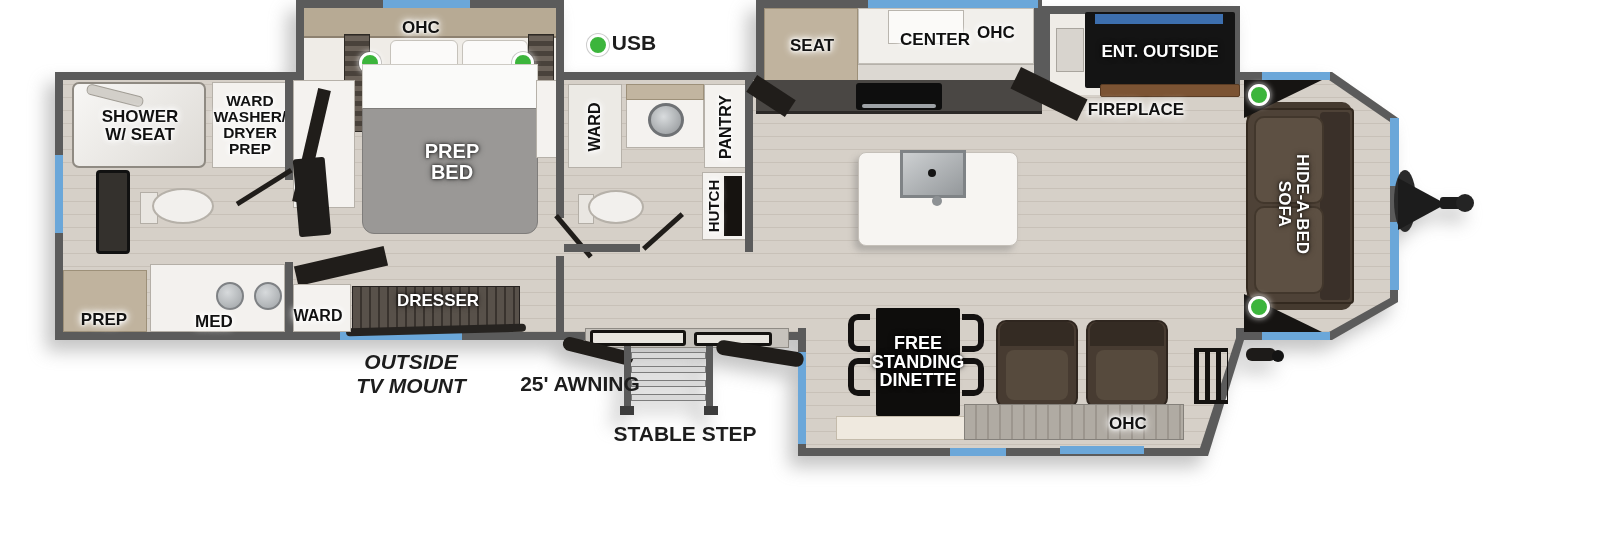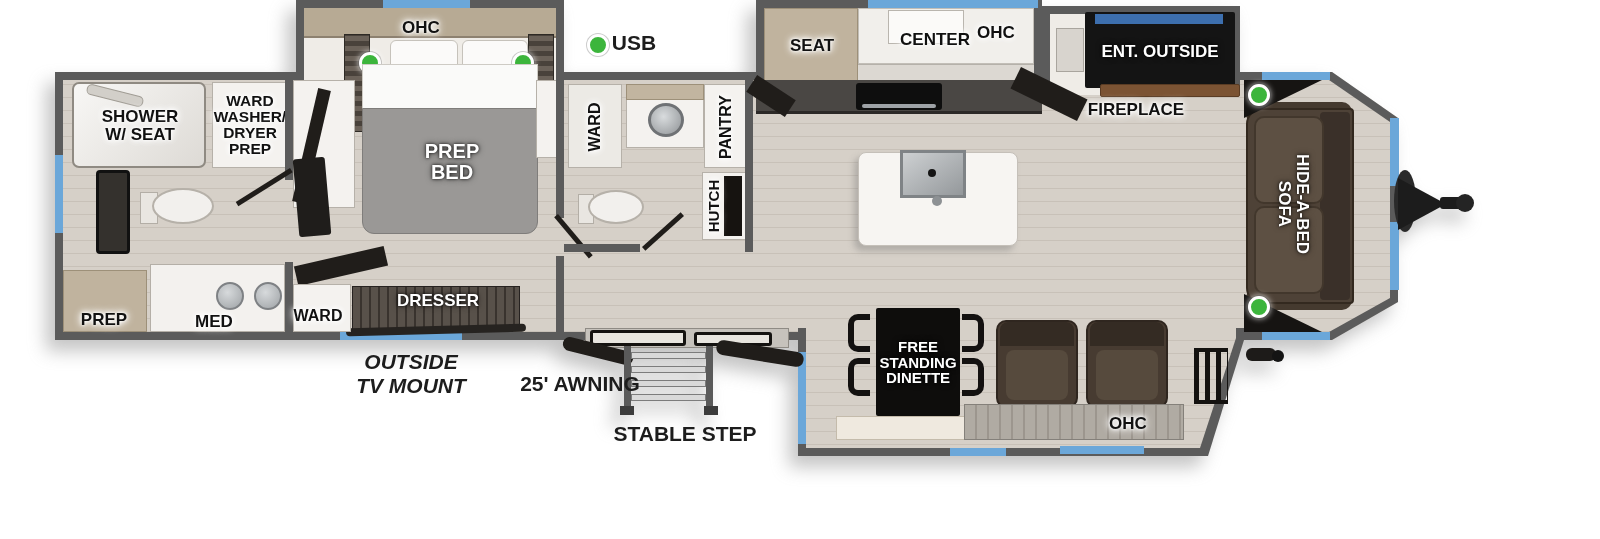--- a/index.html
+++ b/index.html
@@ -176,21 +176,21 @@
                 clip-path:polygon(8px 0px,438px 0px,438px 10px,402px 120px,8px 120px);"></div>
     <div class="a win" style="left:798px;top:352px;width:8px;height:92px;"></div>
     <div class="a win" style="left:950px;top:448px;width:56px;height:8px;"></div>
     <div class="a win" style="left:1060px;top:446px;width:84px;height:8px;"></div>
 
     <div class="a chairL" style="left:848px;top:314px;"></div>
     <div class="a chairL" style="left:848px;top:358px;"></div>
     <div class="a chairR" style="left:962px;top:314px;"></div>
     <div class="a chairR" style="left:962px;top:358px;"></div>
     <div class="a" style="left:876px;top:308px;width:84px;height:108px;background:#0e0d0c;border-radius:2px;"></div>
-    <div class="a lbl lblw ctr" style="left:918px;top:362px;font-size:15px;">FREE
+    <div class="a lbl lblw ctr" style="left:918px;top:362px;font-size:18px;">FREE
 STANDING
 DINETTE</div>
     <div class="a" style="left:836px;top:416px;width:168px;height:24px;background:#efe9df;border:1px solid #c4bbab;box-sizing:border-box;"></div>
 
     <div class="a" style="left:996px;top:320px;width:82px;height:88px;background:#473b31;border:2px solid #2f261f;border-radius:10px;box-sizing:border-box;"></div>
     <div class="a" style="left:1000px;top:322px;width:74px;height:24px;background:#342b23;border-radius:8px 8px 0 0;"></div>
     <div class="a" style="left:1006px;top:350px;width:62px;height:50px;background:#564a3d;border-radius:8px;"></div>
     <div class="a" style="left:1086px;top:320px;width:82px;height:88px;background:#473b31;border:2px solid #2f261f;border-radius:10px;box-sizing:border-box;"></div>
     <div class="a" style="left:1090px;top:322px;width:74px;height:24px;background:#342b23;border-radius:8px 8px 0 0;"></div>
     <div class="a" style="left:1096px;top:350px;width:62px;height:50px;background:#564a3d;border-radius:8px;"></div>

